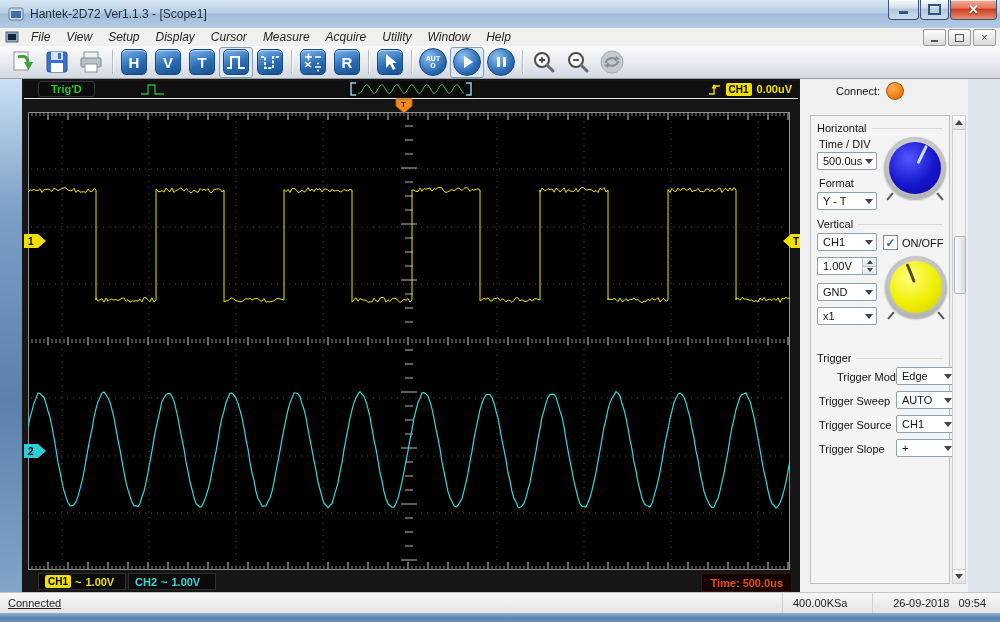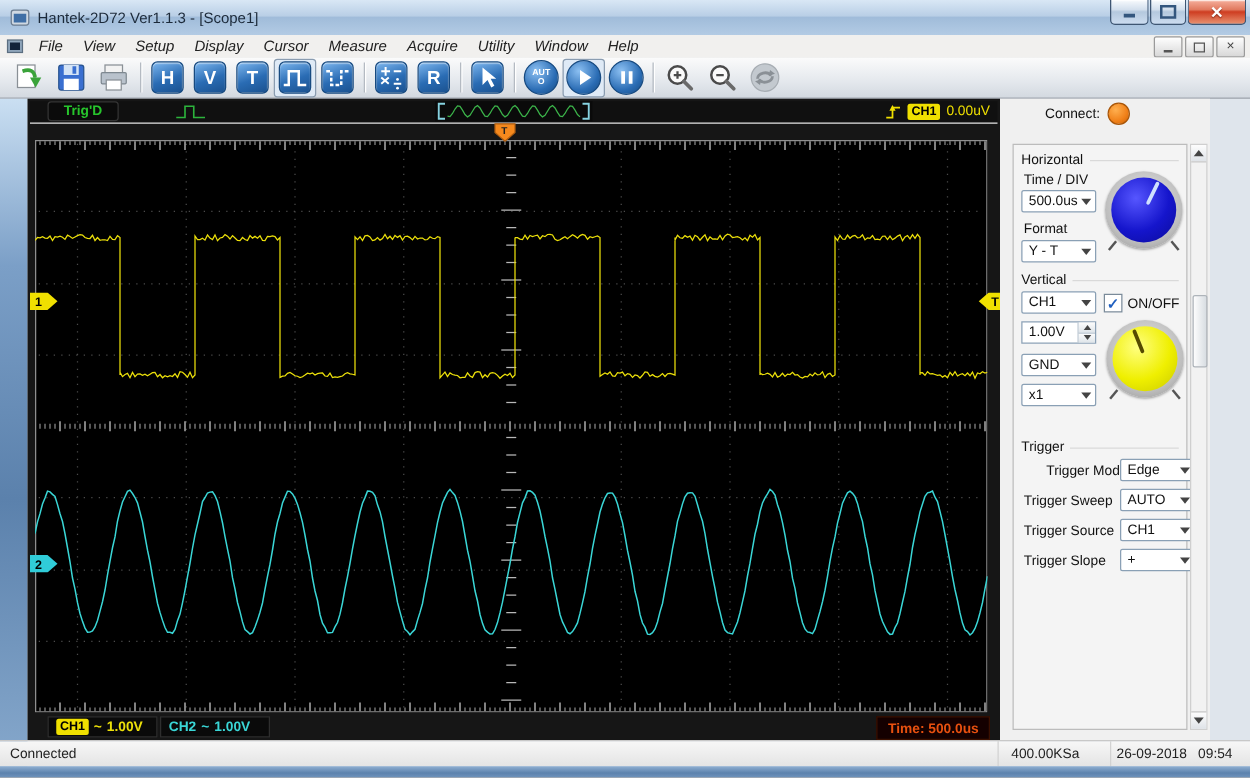--- a/index.html
+++ b/index.html
@@ -59,21 +59,21 @@
 
   
   #scope{position:absolute;left:22px;top:79px;width:778px;height:513px;background:#161616;}
   #scope-status{position:absolute;left:2px;top:2px;right:2px;height:17px;border-bottom:1px solid #e6e6e6;background:#101010;}
   #trig-state{position:absolute;left:14px;top:0;padding:1px 12px;background:#0b0b0b;border:1px solid #353535;
     border-radius:3px;color:#27c52c;font-size:11px;font-weight:bold;}
   #pulse-ico{position:absolute;left:116px;top:1px;}
   #preview{position:absolute;left:324px;top:0;width:126px;height:16px;background:#0a0a0a;}
   #trig-readout{position:absolute;right:6px;top:0;display:flex;align-items:center;gap:5px;height:16px;}
   .ch-badge{background:#f0e000;color:#000;font-size:10px;font-weight:bold;padding:0 3px;border-radius:2px;line-height:13px;}
-  #trig-level{color:#f0e000;font-size:11px;font-weight:normal;}
+  #trig-level{color:#f0e000;font-size:11px;font-weight:bold;}
   #graticule{position:absolute;left:6px;top:33px;width:762px;height:458px;background:#000;}
   #grat-svg{position:absolute;left:0;top:0;}
   .marker{position:absolute;}
   #m-top{left:367px;top:-14px;}
   #m-ch1{left:-4px;top:122px;}
   #m-ch2{left:-4px;top:332px;}
   #m-trig{left:752px;top:122px;}
   #scope-footer{position:absolute;left:0;top:494px;width:100%;height:17px;}
   .chbox{position:absolute;height:17px;background:#0a0a0a;border:1px solid #2e2e2e;display:flex;
     align-items:center;font-size:11px;font-weight:bold;padding:0 6px;gap:4px;box-sizing:border-box;}
@@ -122,24 +122,24 @@
   .sc-btn{position:absolute;left:0;width:12px;height:13px;background:linear-gradient(#fdfdfd,#dfe3e8);
     border-bottom:1px solid #c8c8c8;display:flex;align-items:center;justify-content:center;}
   .sc-btn.bottom{top:auto;bottom:0;border-bottom:none;border-top:1px solid #c8c8c8;}
   #sc-thumb{position:absolute;left:1px;top:120px;width:10px;height:56px;background:linear-gradient(90deg,#fdfdfd,#d8dde2);
     border:1px solid #aeb4ba;border-radius:2px;}
 
   
   #statusbar{position:absolute;left:0;top:592px;width:1000px;height:21px;box-sizing:border-box;
     background:linear-gradient(#f7f7f7,#e4e4e4);border-top:1px solid #c8c8c8;display:flex;align-items:center;
     font-size:11px;color:#222;}
-  #sb-left{flex:1;padding-left:8px;}
+  #sb-left{flex:1;padding-left:8px;text-decoration:underline;}
   .sb-cell{border-left:1px solid #d2d2d2;height:100%;display:flex;align-items:center;box-sizing:border-box;}
   #sb-rate{width:90px;padding-left:10px;}
-  #sb-datetime{width:112px;justify-content:flex-end;padding-right:14px;gap:9px;}
+  #sb-datetime{width:128px;justify-content:flex-end;padding-right:14px;gap:9px;}
 </style>
 </head>
 <body>
 
 <div id="app">
 
   <div id="titlebar">
     <span id="app-icon">
       <svg width="16" height="14">
         <rect x="1" y="1" width="14" height="12" rx="2" fill="#cfd8e2" stroke="#6b7c90"></rect>

